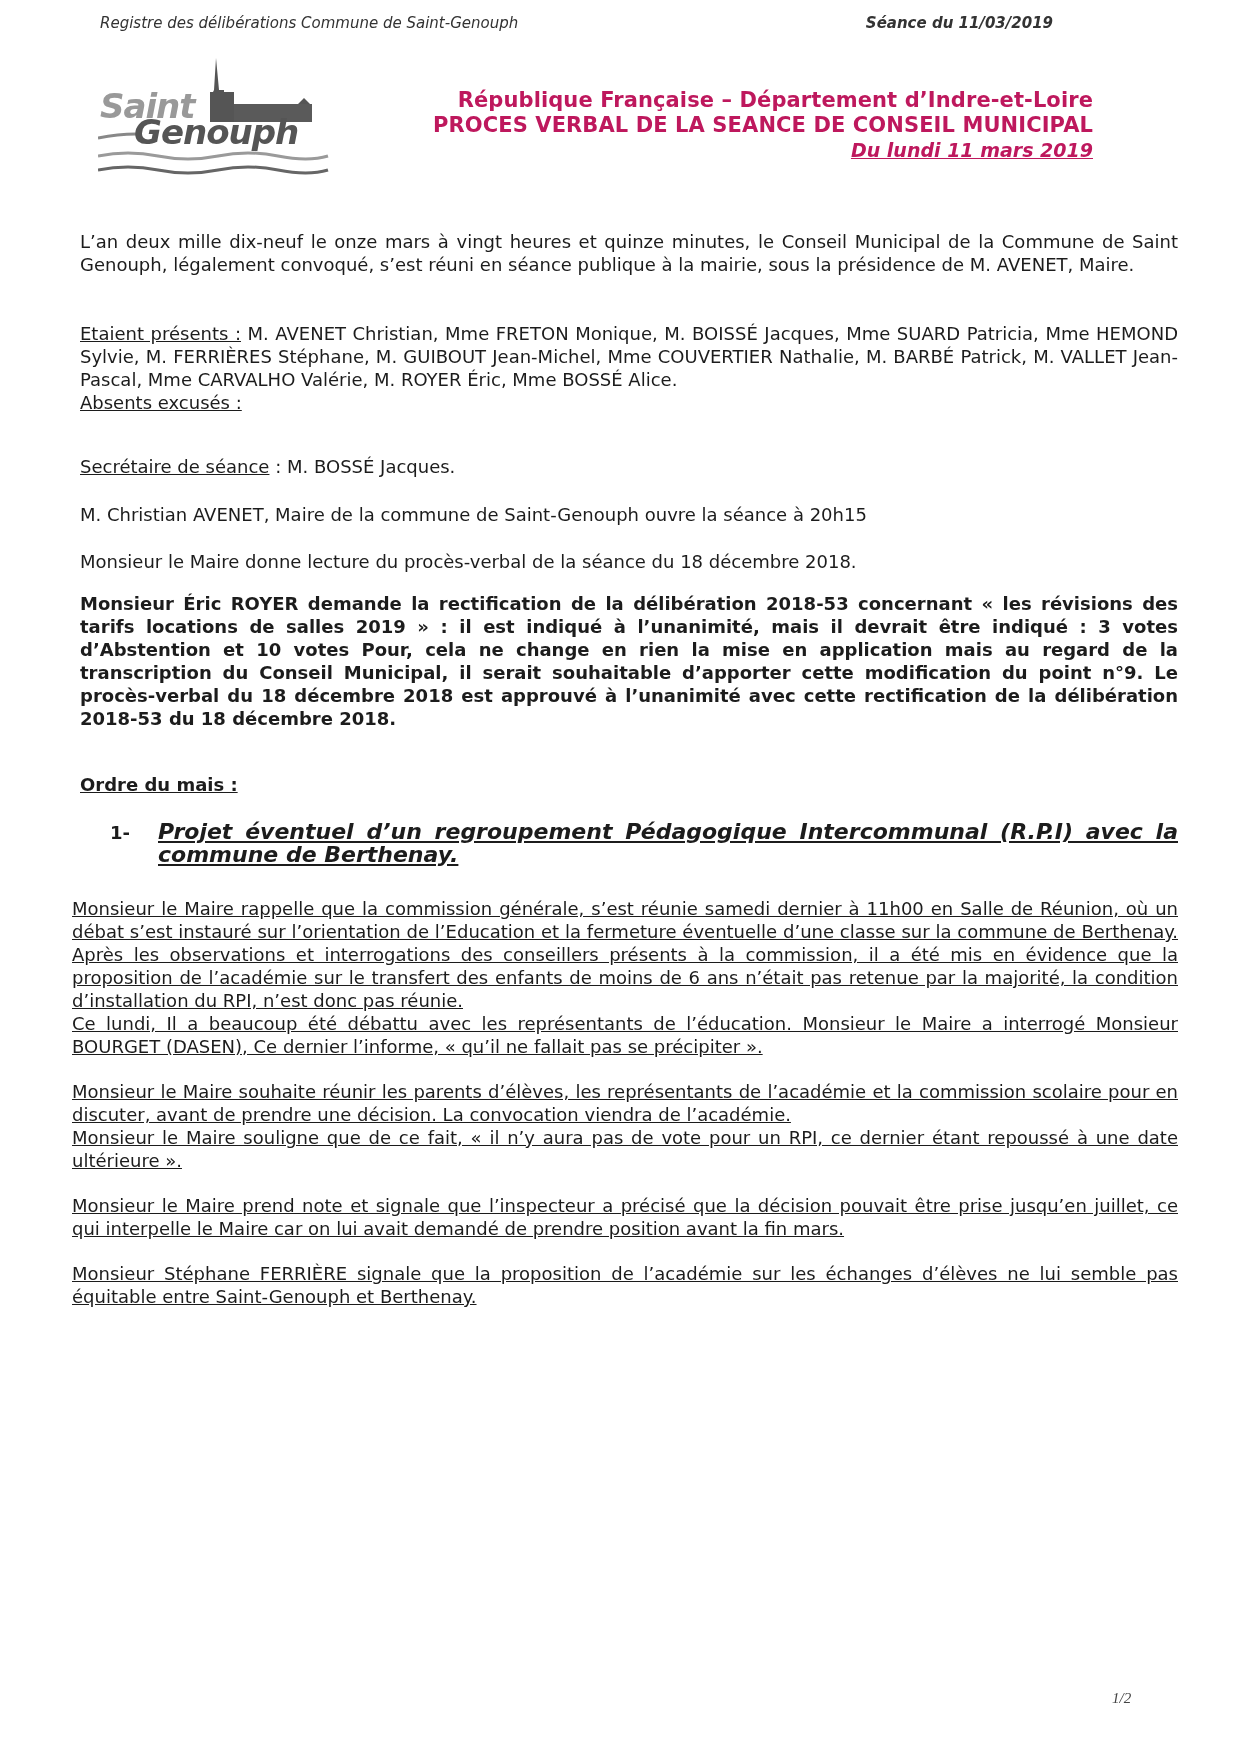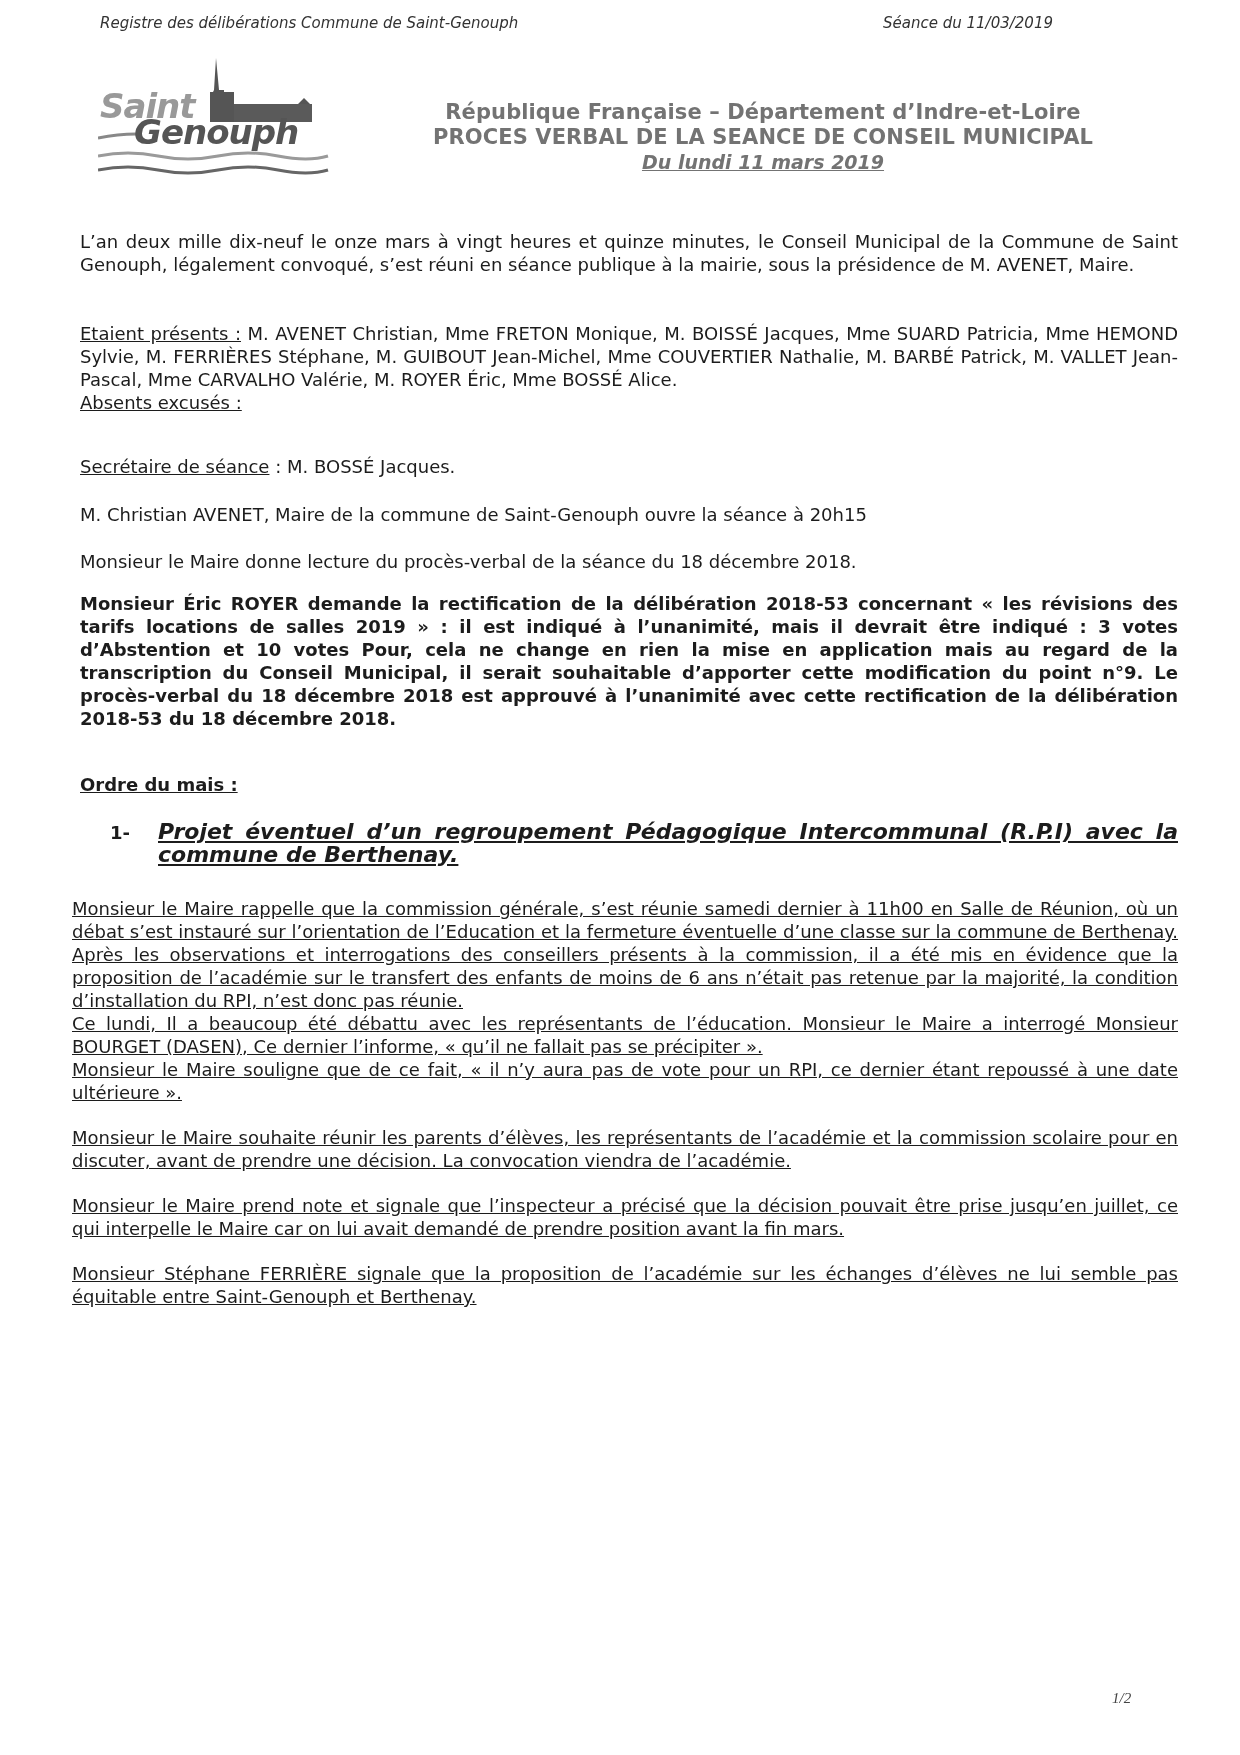--- a/index.html
+++ b/index.html
@@ -1,23 +1,23 @@
 <!DOCTYPE html>
 <html><head>
 <meta charset="utf-8">
 <style>
   html, body { margin:0; padding:0; background:#ffffff; }
   body { width:1240px; height:1755px; position:relative; overflow:hidden; color:#1c1c1c; }
   .page { position:absolute; left:0; top:0; width:1153px; height:1755px; }
   .sans { font-family:"DejaVu Sans", "Liberation Sans", sans-serif; }
   .running { position:absolute; top:14px; font-style:italic; font-size:15px; color:#333; }
   .run-left { left:100px; }
-  .run-right { right:100px; }
+  .run-right { right:100px;font-weight:bold; }
   .logo { position:absolute; left:98px; top:58px; width:235px; height:125px; }
-  .hdr { position:absolute; right:60px; top:100px; text-align:center; font-weight:bold; color:#737373; }
+  .hdr { position:absolute; right:60px; top:88px; text-align:right; font-weight:bold; color:#be185d; }
   .hdr .l1, .hdr .l2 { font-size:21px; line-height:25px; letter-spacing:0.1px; }
   .hdr .l3 { font-size:19px; line-height:24px; font-style:italic; text-decoration:underline; margin-top:0; }
   .body { position:absolute; left:80px; width:1098px; font-size:18px; line-height:23px; text-align:justify; }
   .p { margin:0; }
   .u { text-decoration:underline; }
   .b { font-weight:bold; }
   .num { position:absolute; font-size:18px; font-weight:bold; }
   .item-title { position:absolute; left:158px; width:1020px; font-size:22px; line-height:23px; font-weight:bold; font-style:italic; text-decoration:underline; text-align:justify; }
   .pagenum { position:absolute; left:1112px; top:1690px; font-family:"Liberation Serif", serif; font-style:italic; font-size:15px; color:#444; }
 </style>
@@ -83,20 +83,20 @@
   </div>
 
   <div class="body sans b u" style="top:773px; width:auto;">Ordre du mais :</div>
 
   <div class="num sans" style="left:110px; top:822px;">1-</div>
   <div class="item-title sans" style="top:820px;">Projet éventuel d’un regroupement Pédagogique Intercommunal (R.P.I) avec la commune de Berthenay.</div>
 
   <div class="body sans" style="top:897px; left:72px; width:1106px;text-decoration:underline;">
     <p class="p">Monsieur le Maire rappelle que la commission générale, s’est réunie samedi dernier à 11h00 en Salle de Réunion, où un débat s’est instauré sur l’orientation de l’Education et la fermeture éventuelle d’une classe sur la commune de Berthenay. Après les observations et interrogations des conseillers présents à la commission, il a été mis en évidence que la proposition de l’académie sur le transfert des enfants de moins de 6 ans n’était pas retenue par la majorité, la condition d’installation du RPI, n’est donc pas réunie.</p>
     <p class="p">Ce lundi, Il a beaucoup été débattu avec les représentants de l’éducation. Monsieur le Maire a interrogé Monsieur BOURGET (DASEN), Ce dernier l’informe, « qu’il ne fallait pas se précipiter ».</p>
+    <p class="p" style="margin-top:22px;">Monsieur le Maire souhaite réunir les parents d’élèves, les représentants de l’académie et la commission scolaire pour en discuter, avant de prendre une décision. La convocation viendra de l’académie.</p>
     <p class="p">Monsieur le Maire souligne que de ce fait, « il n’y aura pas de vote pour un RPI, ce dernier étant repoussé à une date ultérieure ».</p>
-    <p class="p" style="margin-top:22px;">Monsieur le Maire souhaite réunir les parents d’élèves, les représentants de l’académie et la commission scolaire pour en discuter, avant de prendre une décision. La convocation viendra de l’académie.</p>
     <p class="p" style="margin-top:22px;">Monsieur le Maire prend note et signale que l’inspecteur a précisé que la décision pouvait être prise jusqu’en juillet, ce qui interpelle le Maire car on lui avait demandé de prendre position avant la fin mars.</p>
     <p class="p" style="margin-top:22px;">Monsieur Stéphane FERRIÈRE signale que la proposition de l’académie sur les échanges d’élèves ne lui semble pas équitable entre Saint-Genouph et Berthenay.</p>
   </div>
 
   <div class="pagenum">1/2</div>
 </div>
 
 </body></html>

